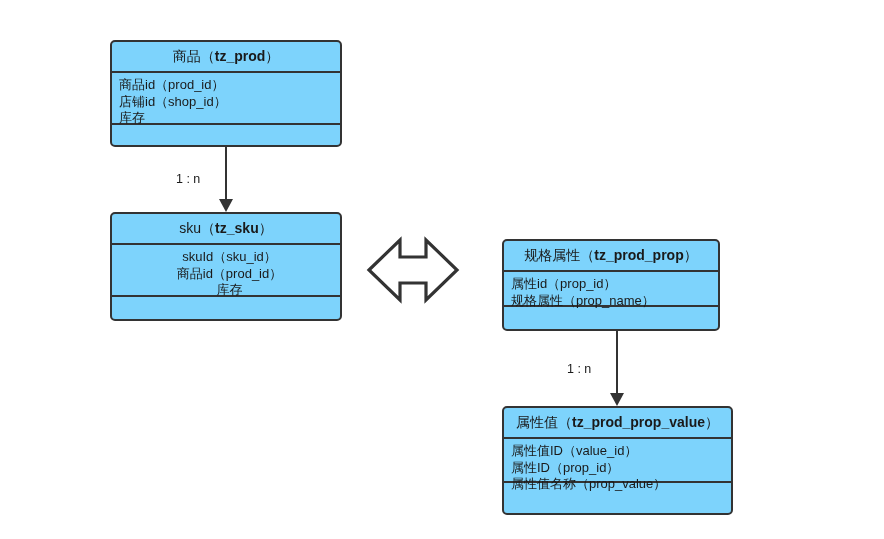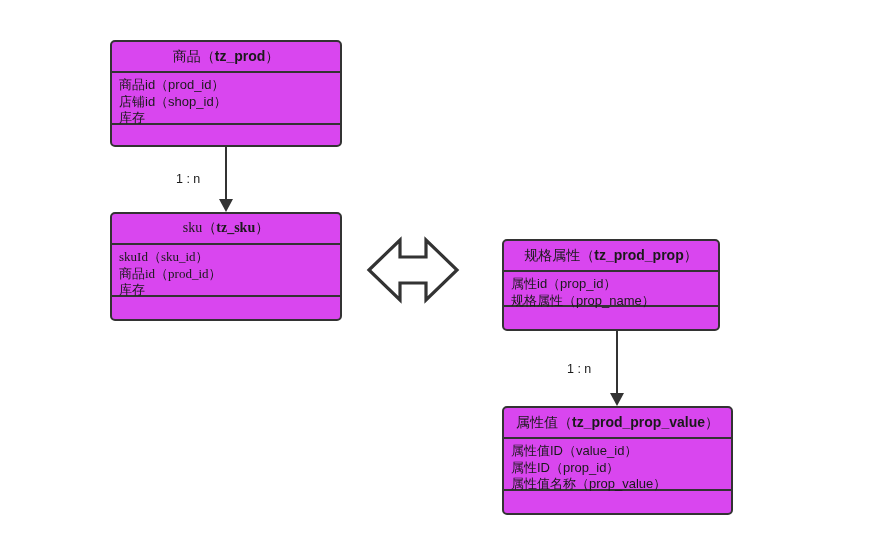--- a/index.html
+++ b/index.html
@@ -21,21 +21,21 @@
     width: 884px;
     height: 539px;
   }
 
   
   .entity {
     position: absolute;
     box-sizing: border-box;
     border: 2px solid #333333;
     border-radius: 5px;
-    background: #d946ef;
+    background: #7dd3fc;
     overflow: hidden;
   }
   .entity-title {
     box-sizing: border-box;
     width: 100%;
     text-align: center;
     font-size: 14px;
     line-height: 16px;
     padding: 6px 4px 7px 4px;
     border-bottom: 2px solid #333333;
@@ -59,30 +59,30 @@
   .entity-footer {
     box-sizing: border-box;
     width: 100%;
   }
 
   
   #box-prod        { left: 110px; top: 40px;  width: 232px; height: 107px; }
   #box-prod .entity-attrs   { height: 52px; }
   #box-prod .entity-footer  { height: 24px; }
 
-  #box-sku         { left: 110px; top: 212px; width: 232px; height: 109px; font-family: Liberation Serif, serif; }
-  #box-sku .entity-attrs    { height: 52px; }
+  #box-sku         { left: 110px; top: 212px; width: 232px; height: 109px; }
+  #box-sku .entity-attrs    { height: 52px; text-align: center; }
   #box-sku .entity-footer   { height: 26px; }
 
   #box-prop        { left: 502px; top: 239px; width: 218px; height: 92px; }
   #box-prop .entity-attrs   { height: 35px; }
   #box-prop .entity-footer  { height: 26px; }
 
   #box-prop-value  { left: 502px; top: 406px; width: 231px; height: 109px; }
-  #box-prop-value .entity-attrs  { height: 52px; }
+  #box-prop-value .entity-attrs  { height: 44px; }
   #box-prop-value .entity-footer { height: 26px; }
 
   
   .connector {
     position: absolute;
   }
   .conn-line {
     position: absolute;
     width: 2px;
     background: #333333;

